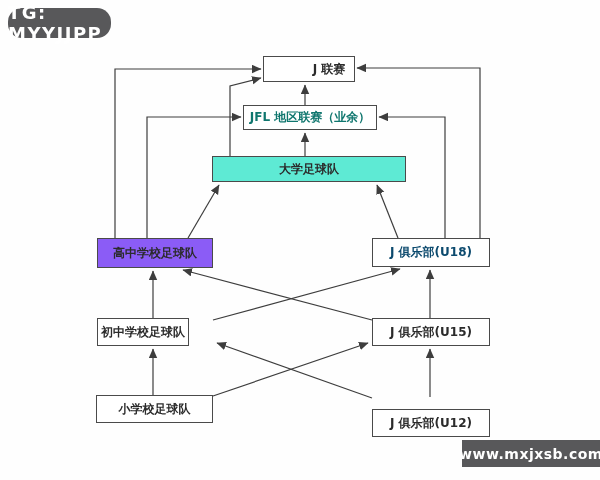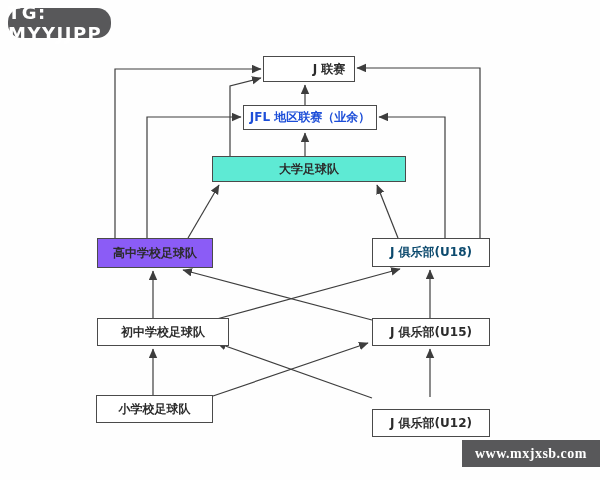--- a/index.html
+++ b/index.html
@@ -7,21 +7,21 @@
     width:600px; height:480px; position:relative; overflow:hidden;
     background:#fefefe;
     font-family:"DejaVu Sans", sans-serif;
   }
   .badge {
     position:absolute; color:#fff; font-weight:bold;
     display:flex; align-items:center; justify-content:center;
     z-index:5;
   }
   #badge-top-left { left:8px; top:8px; width:103px; height:30px; font-size:18px; letter-spacing:1.5px;border-radius:14px; }
-  #badge-bottom-right { left:462px; top:440px; width:138px; height:27px; font-size:14px; letter-spacing:0.5px;font-family:Liberation Serif, serif; }
+  #badge-bottom-right { left:462px; top:440px; width:138px; height:27px; font-size:14px; letter-spacing:0.5px; }
   #diagram { position:absolute; left:0; top:0; width:600px; height:480px; }
   #edges-svg { position:absolute; left:0; top:0; z-index:1; }
   .node {
     position:absolute; box-sizing:border-box; z-index:2;
     background:#ffffff; border:1px solid #4a4a4a;
     display:flex; align-items:center; justify-content:center;
     font-size:12px; font-weight:bold; color:#2b2b2b; white-space:nowrap;
   }
 </style>
 </head>
@@ -48,23 +48,23 @@
       <polyline points="153,318 153,271" fill="none" stroke="#3d3d3d" stroke-width="1.2" marker-end="url(#arrowhead)"></polyline>
       <polyline points="430,318 430,270" fill="none" stroke="#3d3d3d" stroke-width="1.2" marker-end="url(#arrowhead)"></polyline>
       <polyline points="372,320 183,270" fill="none" stroke="#3d3d3d" stroke-width="1.2" marker-end="url(#arrowhead)"></polyline>
       <polyline points="213,320 400,269" fill="none" stroke="#3d3d3d" stroke-width="1.2" marker-end="url(#arrowhead)"></polyline>
       <polyline points="153,395 153,349" fill="none" stroke="#3d3d3d" stroke-width="1.2" marker-end="url(#arrowhead)"></polyline>
       <polyline points="430,397 430,349" fill="none" stroke="#3d3d3d" stroke-width="1.2" marker-end="url(#arrowhead)"></polyline>
       <polyline points="213,396 368,343" fill="none" stroke="#3d3d3d" stroke-width="1.2" marker-end="url(#arrowhead)"></polyline>
       <polyline points="372,398 217,343" fill="none" stroke="#3d3d3d" stroke-width="1.2" marker-end="url(#arrowhead)"></polyline>
     </svg>
 <div class="node" style="left: 263px; top: 56px; width: 92px; height: 26px; border-color: rgb(74, 74, 74); background: rgb(255, 255, 255); color: rgb(43, 43, 43); padding-left: 40px;">J 联赛</div>
-    <div class="node" style="left: 243px; top: 105px; width: 134px; height: 25px; border-color: rgb(74, 74, 74); background: rgb(255, 255, 255); color: #1d4ed8;">JFL 地区联赛（业余）</div>
+    <div class="node" style="left: 243px; top: 105px; width: 134px; height: 25px; border-color: rgb(74, 74, 74); background: rgb(255, 255, 255); color: #0f766e;">JFL 地区联赛（业余）</div>
     <div class="node" style="left: 212px; top: 156px; width: 194px; height: 26px; border-color: rgb(74, 74, 74); background: #5eead4; color: rgb(43, 43, 43);">大学足球队</div>
     <div class="node" style="left: 97px; top: 238px; width: 116px; height: 30px; border-color: rgb(74, 74, 74); background: #8b5cf6; color: rgb(43, 43, 43);">高中学校足球队</div>
     <div class="node" style="left: 372px; top: 238px; width: 118px; height: 29px; border-color: rgb(74, 74, 74); background: rgb(255, 255, 255); color: #0c4a6e;">J 俱乐部(U18)</div>
-    <div class="node" style="left: 97px; top: 318px; width: 132px; height: 28px; border-color: rgb(74, 74, 74); background: rgb(255, 255, 255); color: rgb(43, 43, 43);">初中学校足球队</div>
+    <div class="node" style="left: 97px; top: 318px; width: 92px; height: 28px; border-color: rgb(74, 74, 74); background: rgb(255, 255, 255); color: rgb(43, 43, 43);">初中学校足球队</div>
     <div class="node" style="left: 372px; top: 318px; width: 118px; height: 28px; border-color: rgb(74, 74, 74); background: rgb(255, 255, 255); color: rgb(43, 43, 43);">J 俱乐部(U15)</div>
     <div class="node" style="left: 96px; top: 395px; width: 117px; height: 28px; border-color: rgb(74, 74, 74); background: rgb(255, 255, 255); color: rgb(43, 43, 43);">小学校足球队</div>
     <div class="node" style="left: 372px; top: 397px; width: 118px; height: 28px; border-color: rgb(74, 74, 74); background: rgb(255, 255, 255); color: rgb(43, 43, 43); margin-top: 12px;">J 俱乐部(U12)</div>
   </div>
 
 <div class="badge" id="badge-bottom-right" style="background: rgb(88, 88, 90); color: rgb(255, 255, 255);">www.mxjxsb.com</div>
 
 </body></html>

